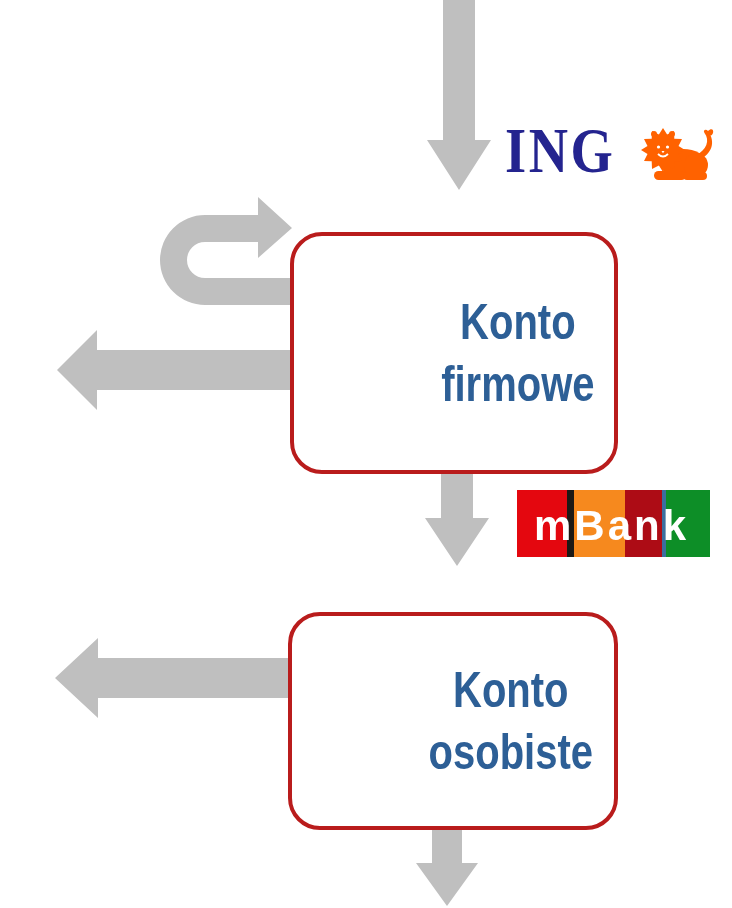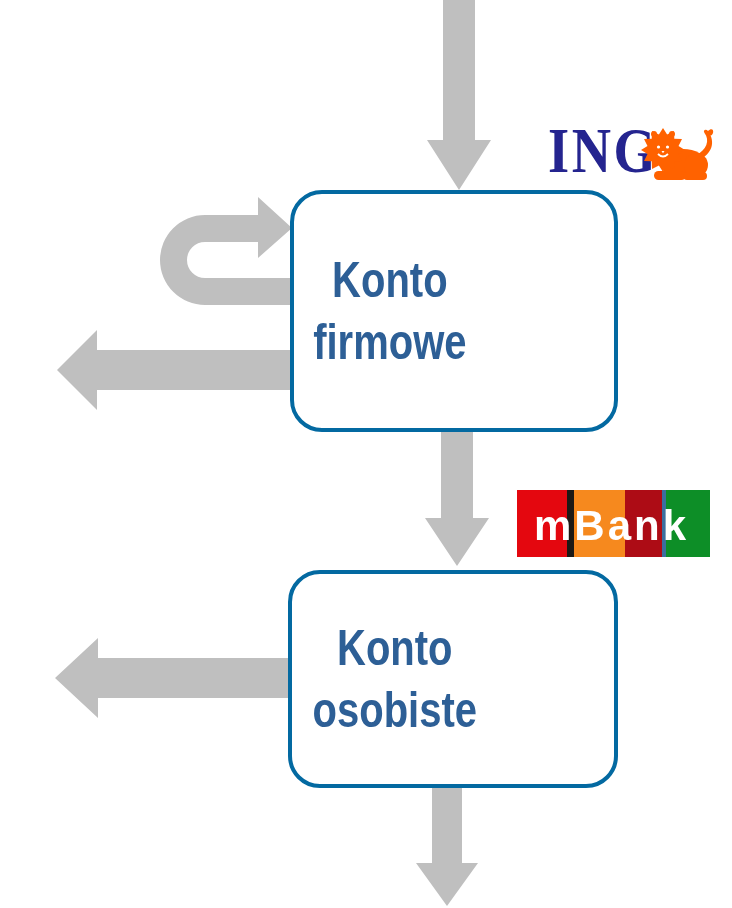--- a/index.html
+++ b/index.html
@@ -3,32 +3,32 @@
 <meta charset="utf-8">
 <style>
   html,body{margin:0;padding:0;background:#ffffff;}
   .canvas{
     position:relative;width:732px;height:908px;background:#ffffff;
     overflow:hidden;font-family:"Liberation Sans",sans-serif;
   }
   .arrow-layer{position:absolute;left:0;top:0;}
   .node{
     position:absolute;box-sizing:border-box;background:#ffffff;
-    border:4px solid #0369a1;border-radius:32px;
-    display:flex;flex-direction:column;align-items:flex-start;justify-content:center;
+    border:4px solid #b91c1c;border-radius:32px;
+    display:flex;flex-direction:column;align-items:flex-end;justify-content:center;margin-top:42px;
   }
   .node-firmowe{left:290px;top:190px;width:328px;height:242px;}
   .node-osobiste{left:288px;top:570px;width:330px;height:218px;}
   .node-label{
     color:#2d5f96;font-weight:700;font-size:50px;line-height:62px;
     transform:scaleX(0.8);text-align:center;white-space:nowrap;
   }
   .ing-logo{
     position:absolute;left:505px;top:116px;width:215px;height:70px;
-    display:flex;align-items:center;justify-content:center;
+    display:flex;align-items:center;
   }
   .ing-wordmark{
     font-family:"Liberation Serif",serif;font-weight:700;font-size:64px;
     line-height:64px;color:#24248f;letter-spacing:3px;
     transform:scaleX(0.85);transform-origin:left center;white-space:nowrap;
   }
   .ing-lion{position:absolute;left:134px;top:4px;}
   .mbank-logo{position:absolute;left:517px;top:490px;}
   .mbank-text{
     font-family:"Liberation Sans",sans-serif;font-weight:700;

